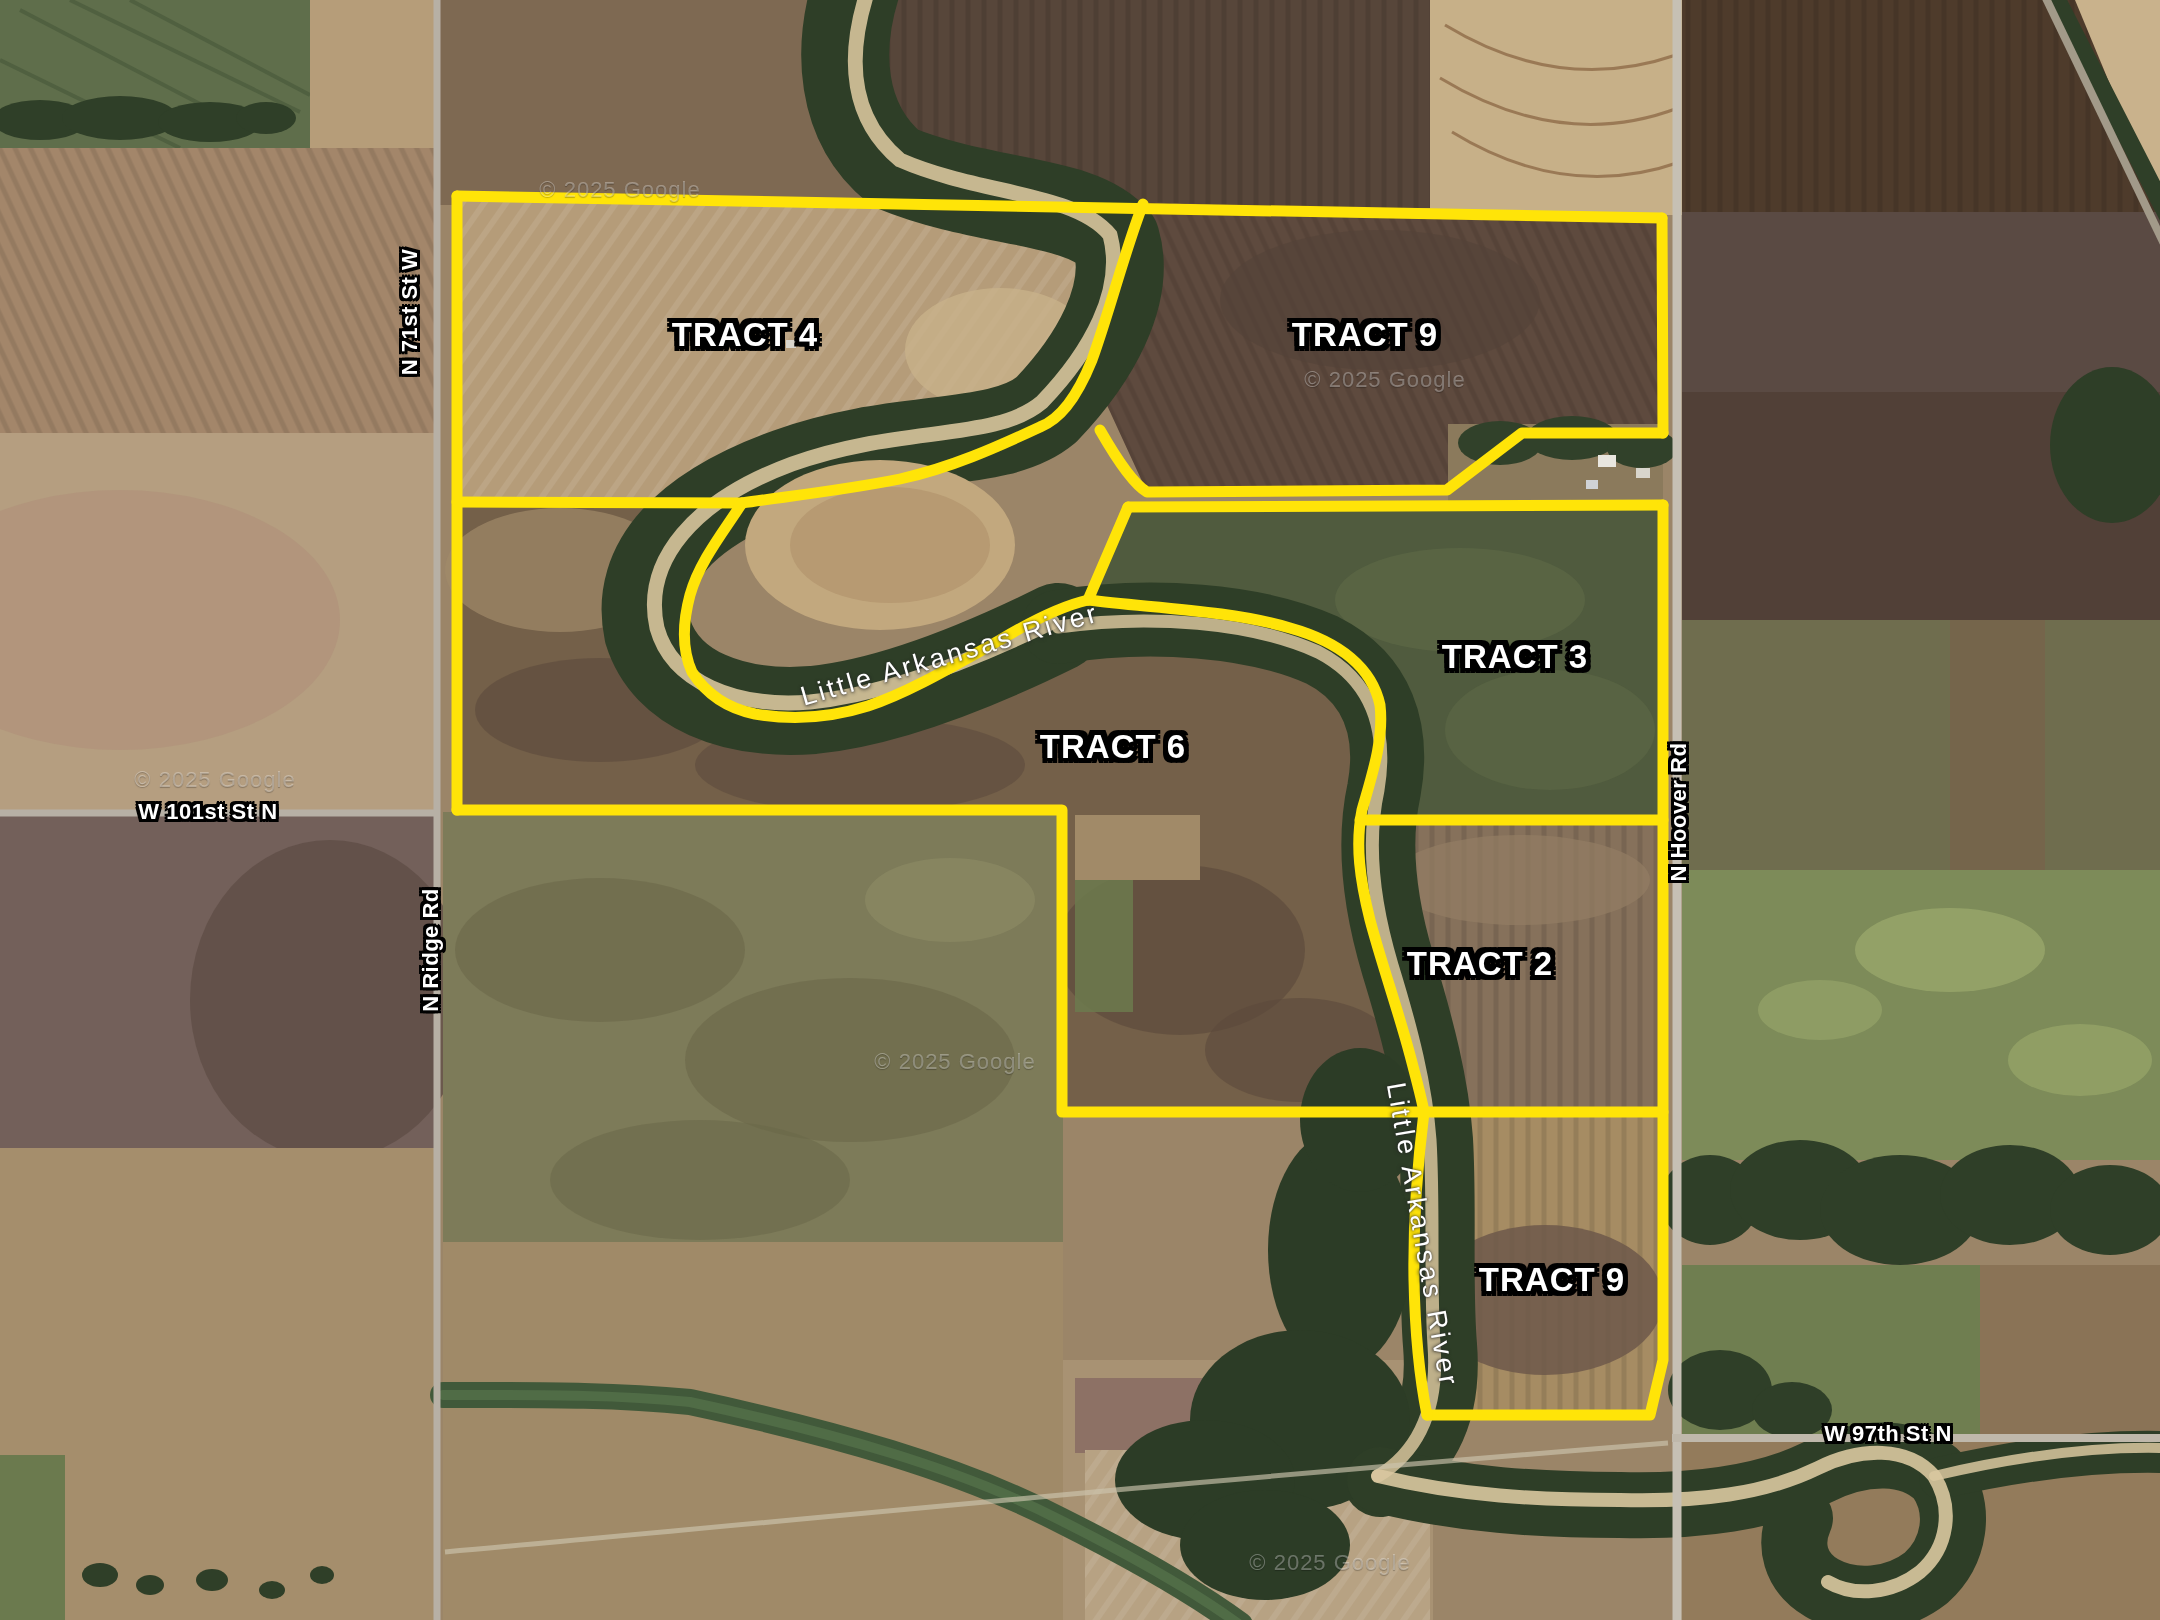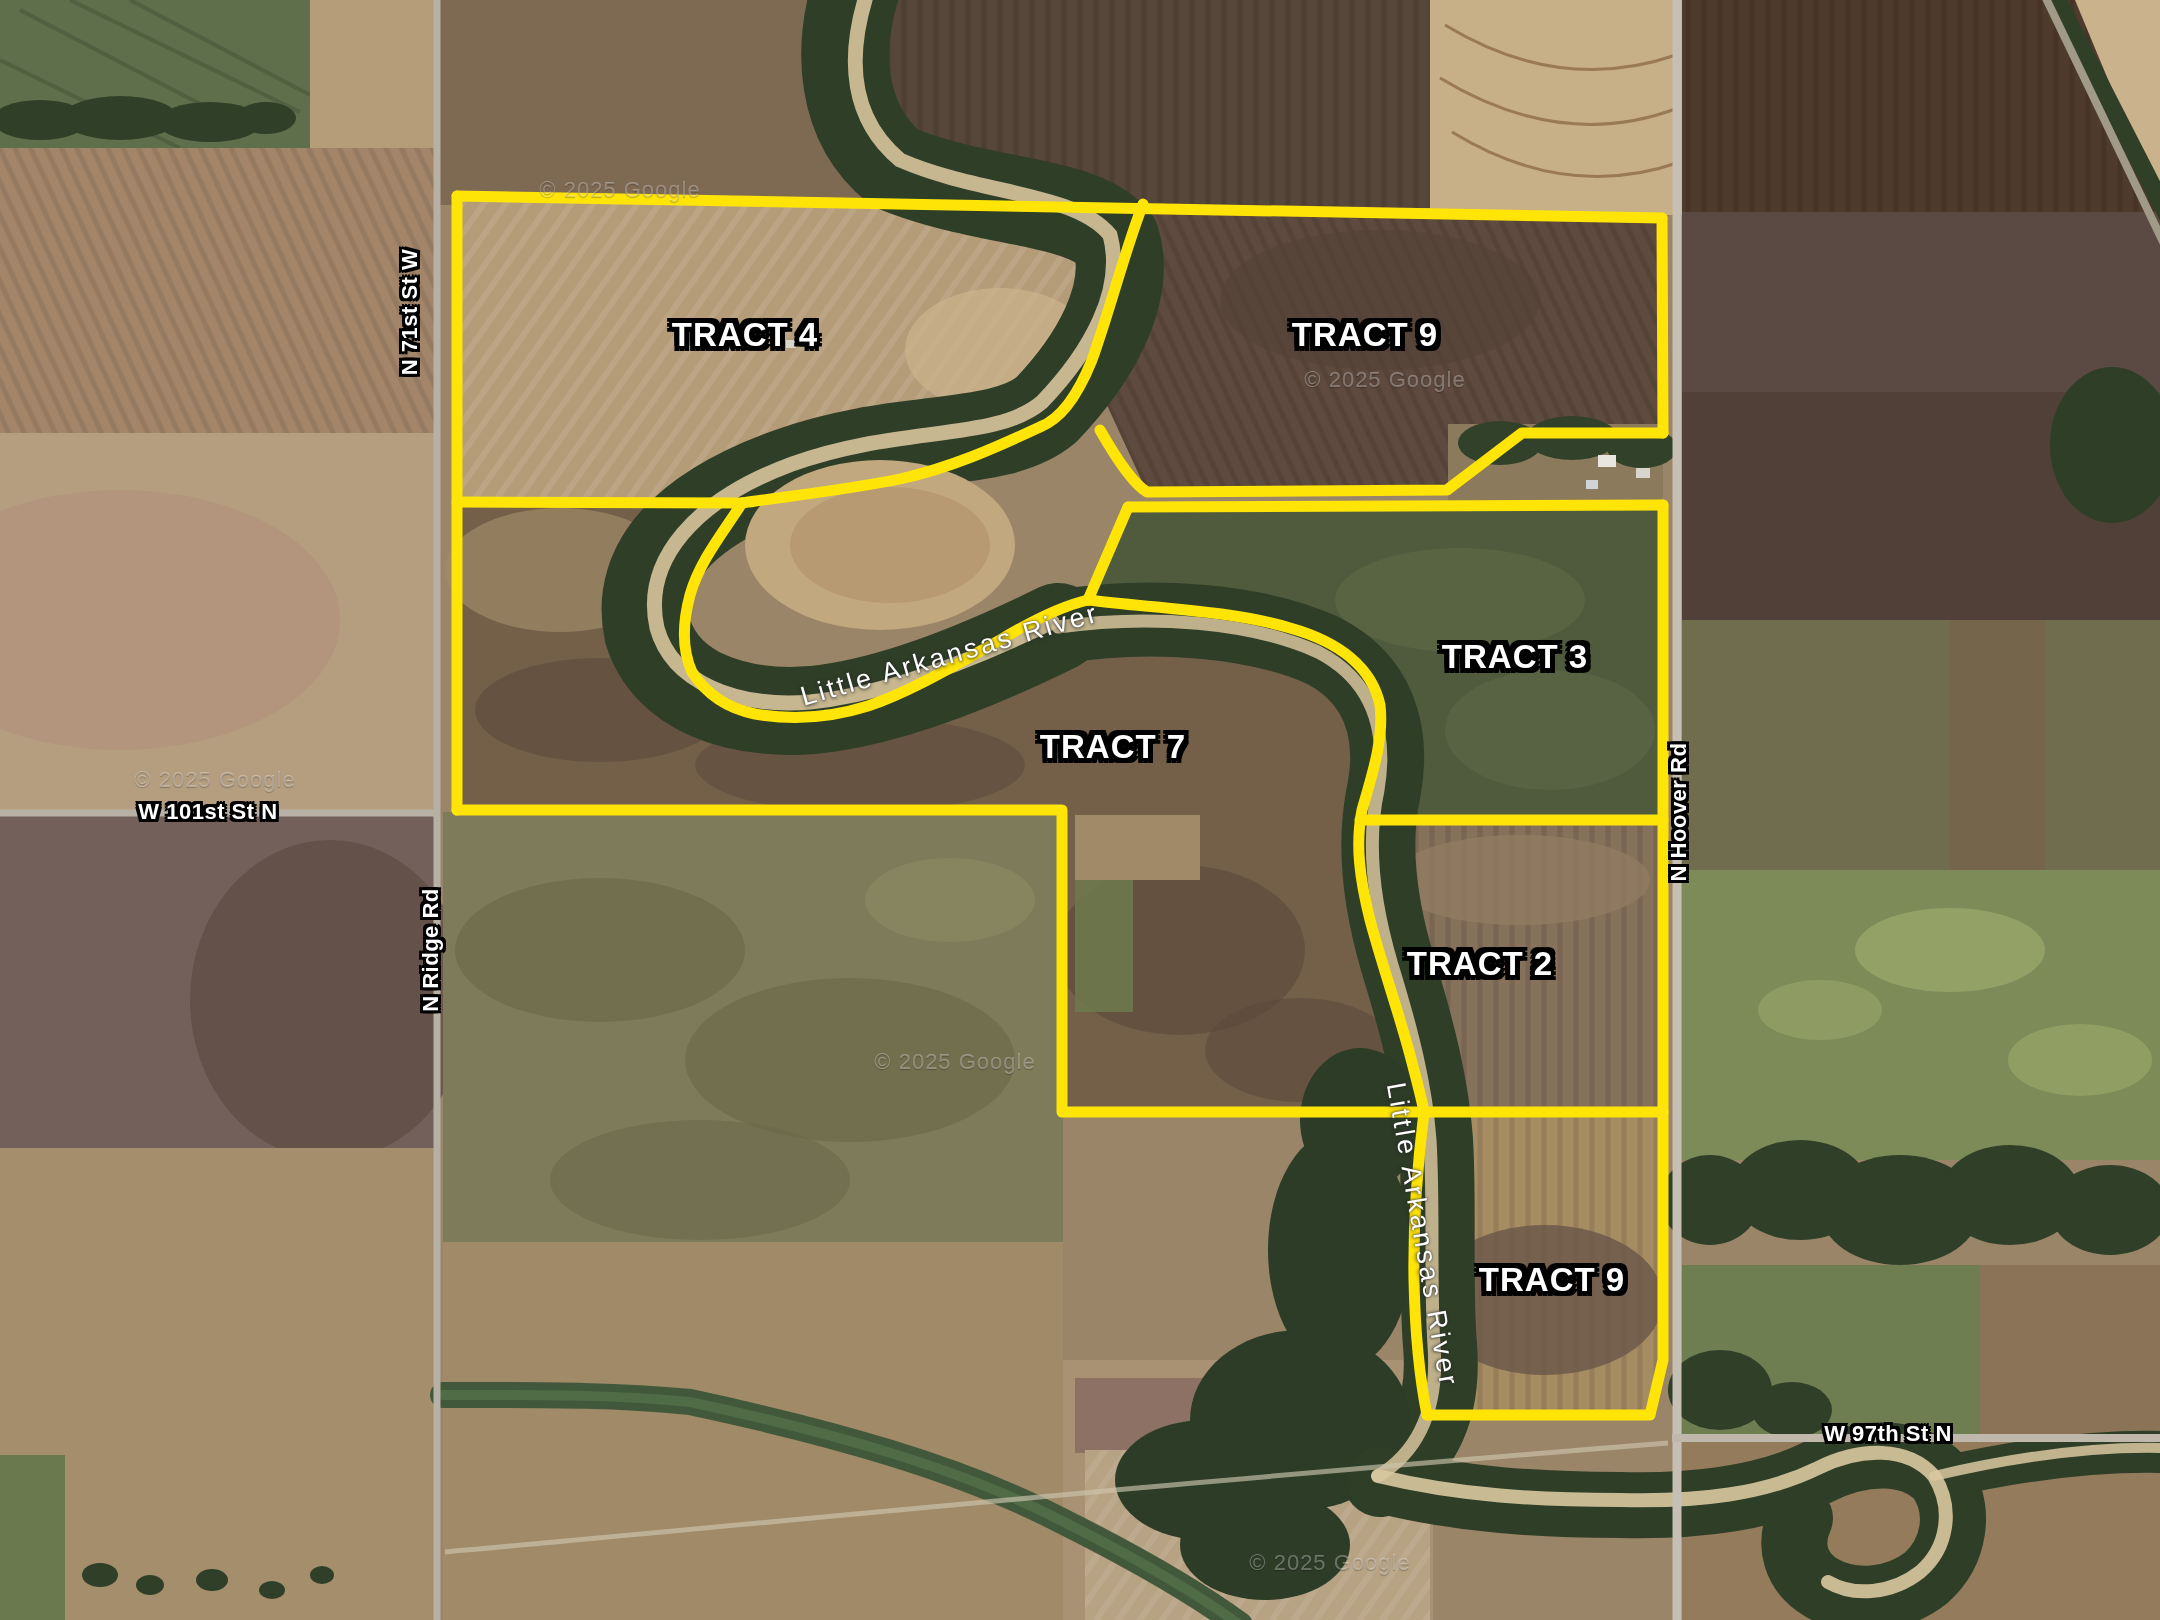--- a/index.html
+++ b/index.html
@@ -220,21 +220,21 @@
     <path d="M1424,1112 C1418,1160 1413,1220 1414,1280 C1415,1330 1420,1380 1427,1415"></path>
     <path d="M1088,600 C1150,608 1230,610 1290,628 C1340,642 1372,668 1380,705 C1384,740 1372,775 1362,810 C1355,845 1360,880 1370,920 C1382,965 1398,1010 1410,1055 C1418,1085 1422,1100 1424,1112"></path>
     <path d="M1360,820 L1663,820"></path>
     <path d="M457,810 L1062,810 L1062,1112 L1663,1112"></path>
   </g>
 </svg>
 
 <div class="label tract" style="left:745px;top:335px">TRACT 4</div>
 <div class="label tract" style="left:1365px;top:335px">TRACT 9</div>
 <div class="label tract" style="left:1515px;top:657px">TRACT 3</div>
-<div class="label tract" style="left:1113px;top:747px">TRACT 7</div>
+<div class="label tract" style="left:1113px;top:747px">TRACT 6</div>
 <div class="label tract" style="left:1480px;top:964px">TRACT 2</div>
 <div class="label tract" style="left:1552px;top:1280px">TRACT 9</div>
 
 <div class="label road vert" style="left:410px;top:312px">N 71st St W</div>
 <div class="label road vert" style="left:431px;top:950px">N Ridge Rd</div>
 <div class="label road" style="left:208px;top:812px">W 101st St N</div>
 <div class="label road vert" style="left:1679px;top:812px">N Hoover Rd</div>
 <div class="label road" style="left:1888px;top:1434px">W 97th St N</div>
 
 <div class="label river" style="left:950px;top:655px;transform:translate(-50%,-50%) rotate(-16deg)">Little Arkansas River</div>

